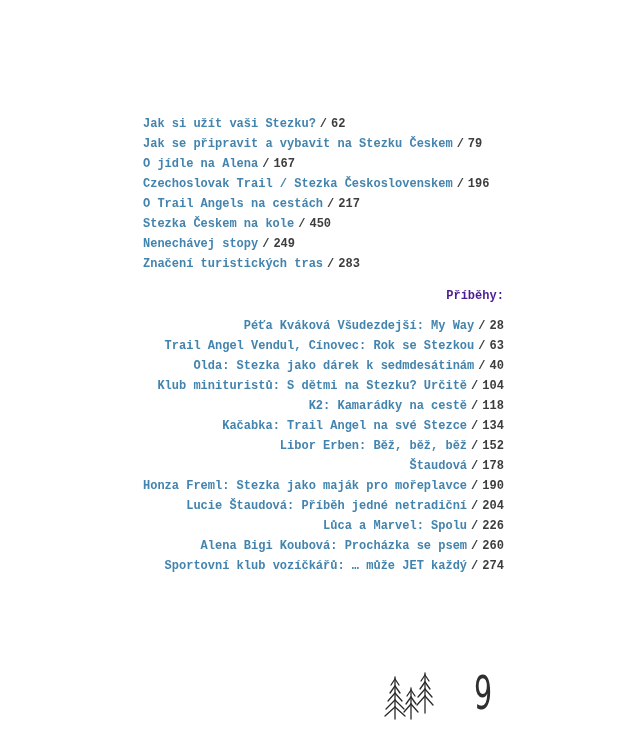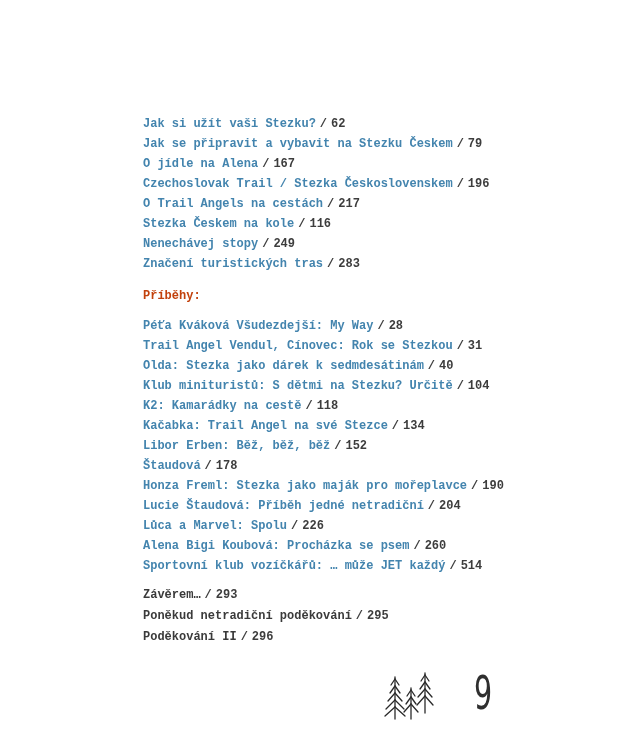--- a/index.html
+++ b/index.html
@@ -30,24 +30,25 @@
     white-space: nowrap;
   }
   .title { color: #4384ae; }
   .sep   { color: #3d3d3d; margin: 0 4px; }
   .pagenum { color: #3d3d3d; }
   .title-dark { color: #3a3a3a; }
   .section-heading {
     margin-top: 12px;
     height: 20px;
     line-height: 20px;
-    color: #c2410c;
+    color: #4c1d95;
     white-space: nowrap;
+    text-align: right;
   }
-  .stories { margin-top: 10px; }
+  .stories { margin-top: 10px; text-align: right; }
   .closing { margin-top: 9px; }
   .closing .row { height: 21px; line-height: 21px; }
   .trees {
     position: absolute;
     left: 381px;
     top: 628px;
   }
   .folio {
     position: absolute;
     left: 474px;
@@ -67,48 +68,43 @@
 <div class="page">
 
   <div class="toc">
 
     <div class="chapters">
       <div class="row"><span class="title">Jak si užít vaši Stezku?</span><span class="sep">/</span><span class="pagenum">62</span></div>
       <div class="row"><span class="title">Jak se připravit a vybavit na Stezku Českem</span><span class="sep">/</span><span class="pagenum">79</span></div>
       <div class="row"><span class="title">O jídle na Alena</span><span class="sep">/</span><span class="pagenum">167</span></div>
       <div class="row"><span class="title">Czechoslovak Trail / Stezka Československem</span><span class="sep">/</span><span class="pagenum">196</span></div>
       <div class="row"><span class="title">O Trail Angels na cestách</span><span class="sep">/</span><span class="pagenum">217</span></div>
-      <div class="row"><span class="title">Stezka Českem na kole</span><span class="sep">/</span><span class="pagenum">116</span></div>
+      <div class="row"><span class="title">Stezka Českem na kole</span><span class="sep">/</span><span class="pagenum">450</span></div>
       <div class="row"><span class="title">Nenechávej stopy</span><span class="sep">/</span><span class="pagenum">249</span></div>
       <div class="row"><span class="title">Značení turistických tras</span><span class="sep">/</span><span class="pagenum">283</span></div>
     </div>
 
     <div class="section-heading">Příběhy:</div>
 
     <div class="stories">
       <div class="row"><span class="title">Péťa Kváková Všudezdejší: My Way</span><span class="sep">/</span><span class="pagenum">28</span></div>
-      <div class="row"><span class="title">Trail Angel Vendul, Cínovec: Rok se Stezkou</span><span class="sep">/</span><span class="pagenum">31</span></div>
+      <div class="row"><span class="title">Trail Angel Vendul, Cínovec: Rok se Stezkou</span><span class="sep">/</span><span class="pagenum">63</span></div>
       <div class="row"><span class="title">Olda: Stezka jako dárek k sedmdesátinám</span><span class="sep">/</span><span class="pagenum">40</span></div>
       <div class="row"><span class="title">Klub minituristů: S dětmi na Stezku? Určitě</span><span class="sep">/</span><span class="pagenum">104</span></div>
       <div class="row"><span class="title">K2: Kamarádky na cestě</span><span class="sep">/</span><span class="pagenum">118</span></div>
       <div class="row"><span class="title">Kačabka: Trail Angel na své Stezce</span><span class="sep">/</span><span class="pagenum">134</span></div>
       <div class="row"><span class="title">Libor Erben: Běž, běž, běž</span><span class="sep">/</span><span class="pagenum">152</span></div>
       <div class="row"><span class="title">Štaudová</span><span class="sep">/</span><span class="pagenum">178</span></div>
       <div class="row"><span class="title">Honza Freml: Stezka jako maják pro mořeplavce</span><span class="sep">/</span><span class="pagenum">190</span></div>
       <div class="row"><span class="title">Lucie Štaudová: Příběh jedné netradiční</span><span class="sep">/</span><span class="pagenum">204</span></div>
       <div class="row"><span class="title">Lůca a Marvel: Spolu</span><span class="sep">/</span><span class="pagenum">226</span></div>
       <div class="row"><span class="title">Alena Bigi Koubová: Procházka se psem</span><span class="sep">/</span><span class="pagenum">260</span></div>
-      <div class="row"><span class="title">Sportovní klub vozíčkářů: … může JET každý</span><span class="sep">/</span><span class="pagenum">514</span></div>
+      <div class="row"><span class="title">Sportovní klub vozíčkářů: … může JET každý</span><span class="sep">/</span><span class="pagenum">274</span></div>
     </div>
 
-    <div class="closing">
-      <div class="row"><span class="title-dark">Závěrem…</span><span class="sep">/</span><span class="pagenum">293</span></div>
-      <div class="row"><span class="title-dark">Poněkud netradiční poděkování</span><span class="sep">/</span><span class="pagenum">295</span></div>
-      <div class="row"><span class="title-dark">Poděkování II</span><span class="sep">/</span><span class="pagenum">296</span></div>
-    </div>
 
   </div>
 
   <div class="trees">
     <svg width="54" height="50" viewBox="0 0 54 50" fill="none" stroke="#2a2a2a" stroke-width="1.3" stroke-linecap="round">
 
       <line x1="14" y1="5" x2="14" y2="47"></line>
       <line x1="14" y1="7" x2="10" y2="13"></line>
         <line x1="14" y1="7" x2="18" y2="13"></line>
       <line x1="14" y1="14" x2="9" y2="21"></line>

